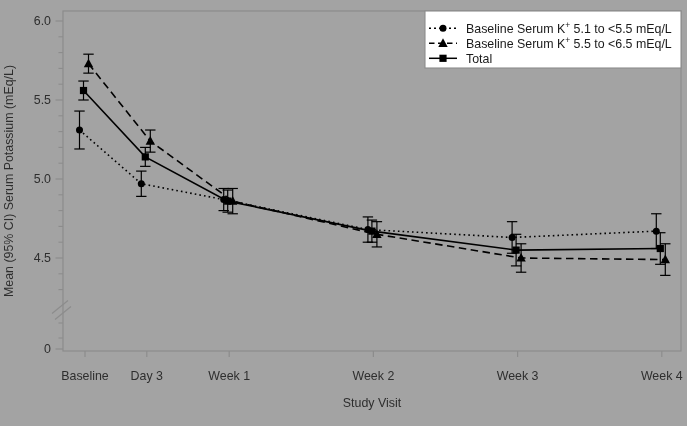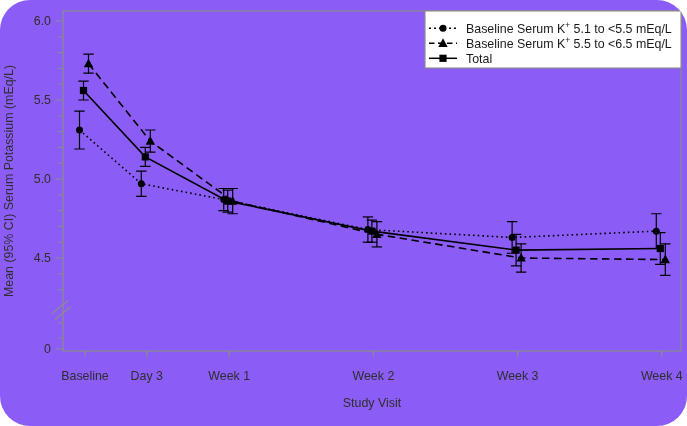--- a/index.html
+++ b/index.html
@@ -1,18 +1,18 @@
 <!DOCTYPE html>
 <html><head>
 <meta charset="utf-8">
 <style>
   html,body{margin:0;padding:0;background:#ffffff;}
   .figure{
-    position:relative;width:687px;height:426px;background:#8b5cf6;
-    font-family:"Liberation Sans",sans-serif;overflow:hidden;border-radius:30px;
+    position:relative;width:687px;height:426px;background:#a3a3a3;
+    font-family:"Liberation Sans",sans-serif;overflow:hidden;
   }
   svg{display:block;}
   svg text{font-family:"Liberation Sans",sans-serif;}
 </style>
 </head>
 <body>
 
 <div class="figure">
   <svg width="687" height="426" viewBox="0 0 687 426">
     <g id="chart-layer">

